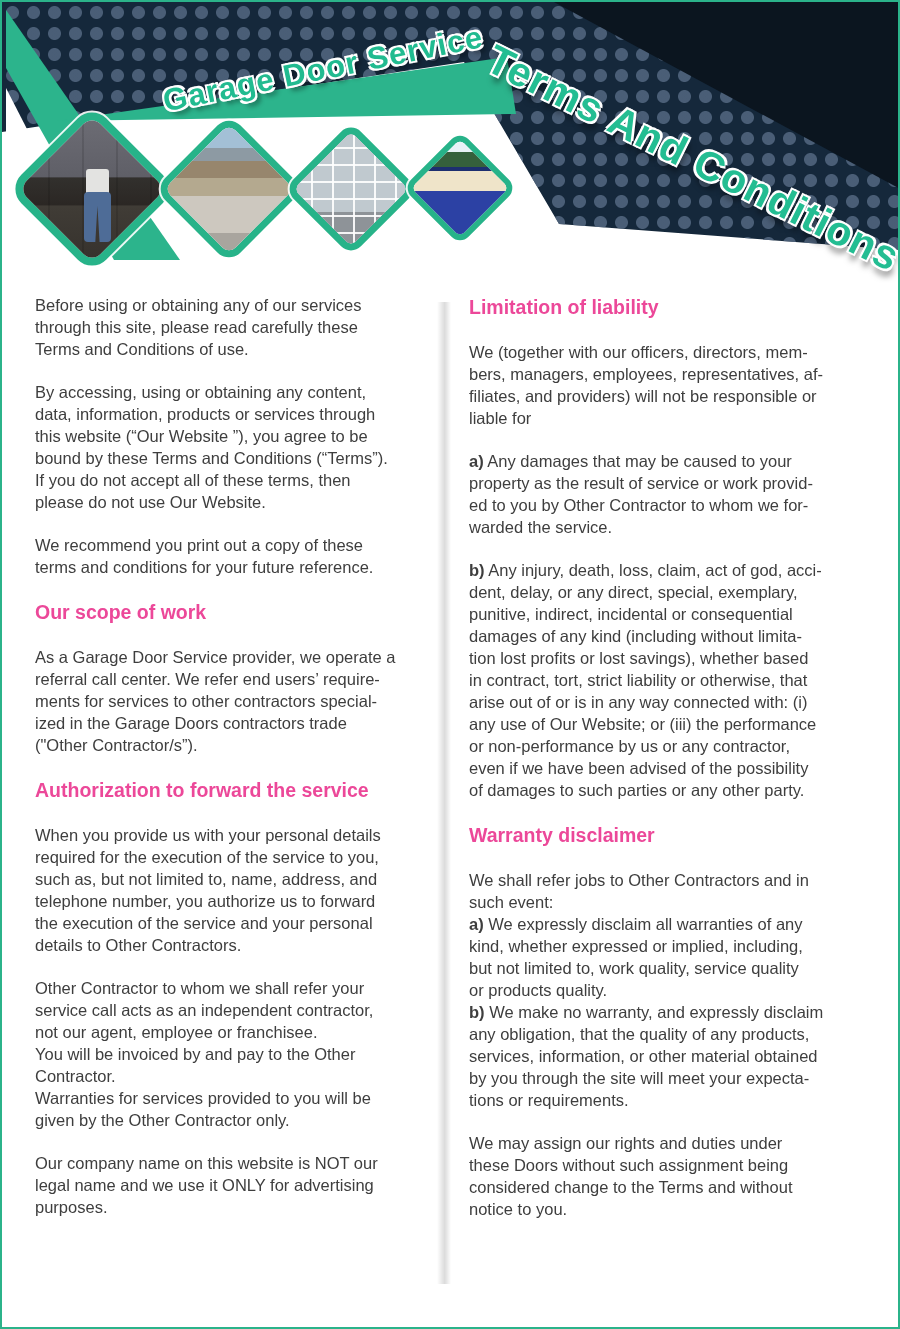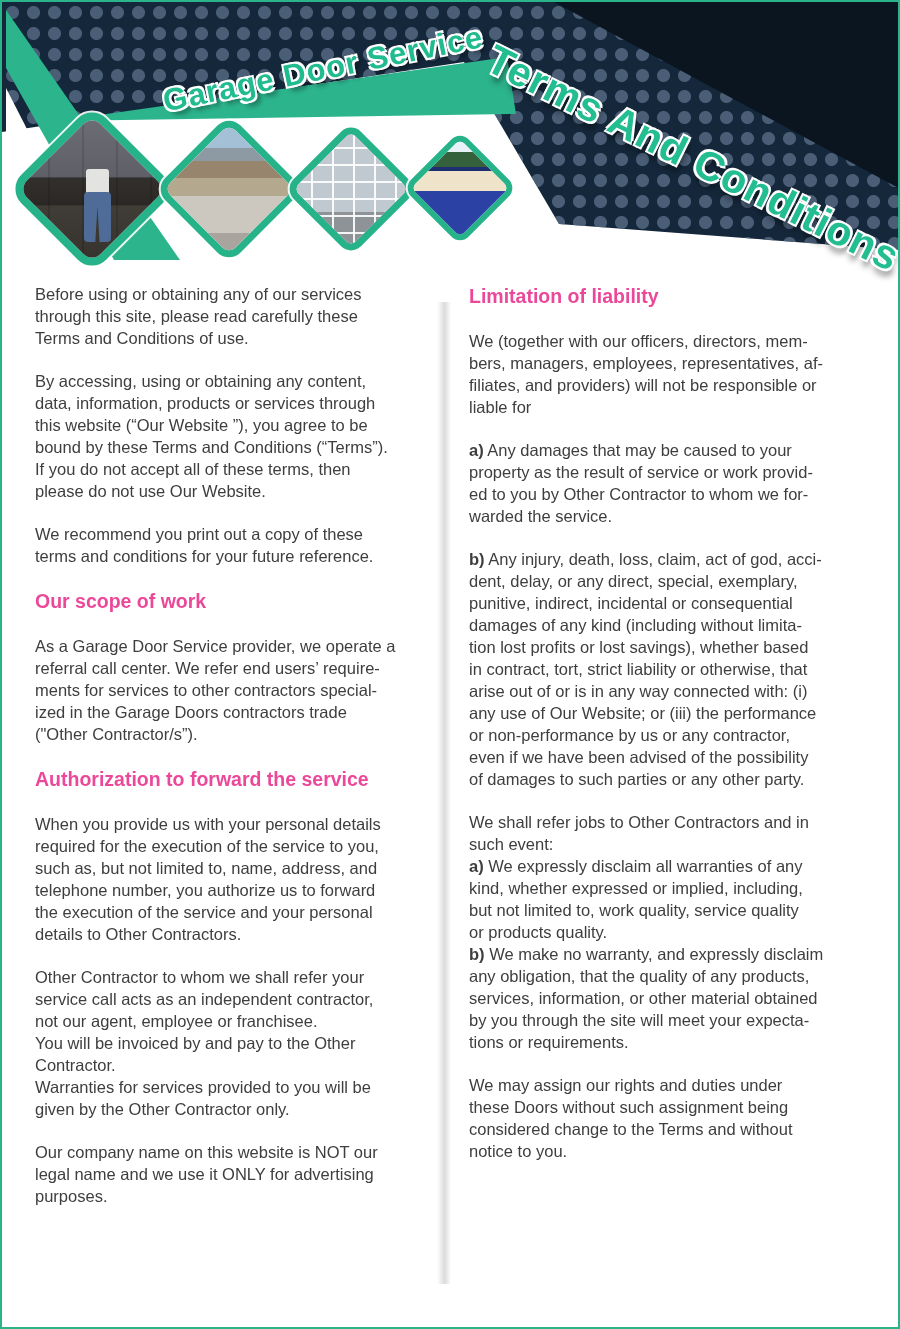--- a/index.html
+++ b/index.html
@@ -90,21 +90,21 @@
       linear-gradient(180deg,#c0c9cf 0 68%,#8e9398 68% 100%);
     background-color:#b6bdc2;
   }
   .photo-4{
     background:
       linear-gradient(180deg,#e8f1f7 0 15%,#35603c 15% 29%,#1d2f70 29% 33%,
                       #efe4c9 33% 52%,#2c41a4 52% 100%);
   }
   
   .col{
-    position:absolute;top:281px;
+    position:absolute;top:292px;
     font-size:16.5px;line-height:22px;color:#3e3e3e;
   }
   .col-left{left:33px;width:402px;}
   .col-right{left:467px;width:398px;}
   .col p{margin:0 0 21px 0;white-space:pre-line;}
   .col h2{
     margin:0 0 21px 0;font-size:19.5px;line-height:26px;
     color:#ec4899;font-weight:700;
   }
   .col .b{font-weight:700;}
@@ -194,20 +194,21 @@
 dent, delay, or any direct, special, exemplary,
 punitive, indirect, incidental or consequential
 damages of any kind (including without limita-
 tion lost profits or lost savings), whether based
 in contract, tort, strict liability or otherwise, that
 arise out of or is in any way connected with: (i)
 any use of Our Website; or (iii) the performance
 or non-performance by us or any contractor,
 even if we have been advised of the possibility
 of damages to such parties or any other party.</span></p>
+      <h2>Warranty disclaimer</h2>
       <p><span>We shall refer jobs to Other Contractors and in
 such event:
 </span><span class="b">a)</span><span> We expressly disclaim all warranties of any
 kind, whether expressed or implied, including,
 but not limited to, work quality, service quality
 or products quality.
 </span><span class="b">b)</span><span> We make no warranty, and expressly disclaim
 any obligation, that the quality of any products,
 services, information, or other material obtained
 by you through the site will meet your expecta-

